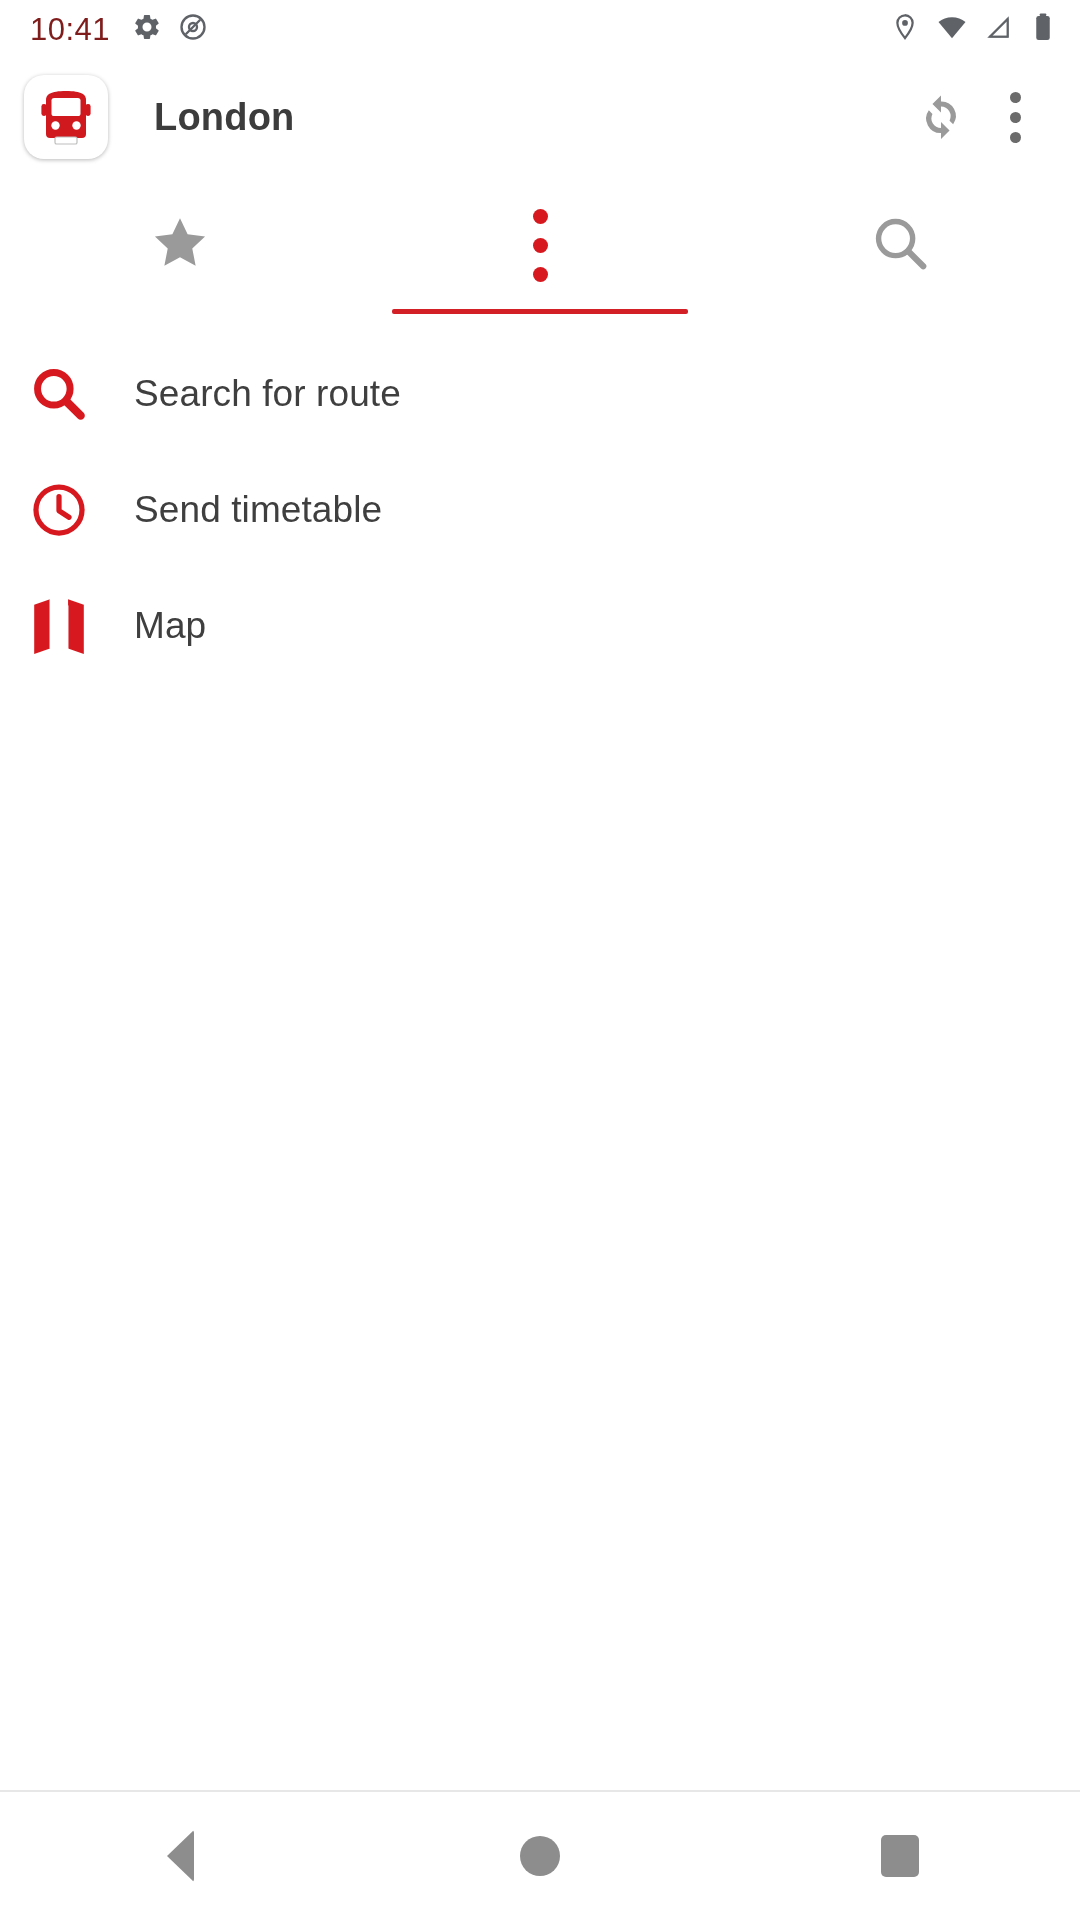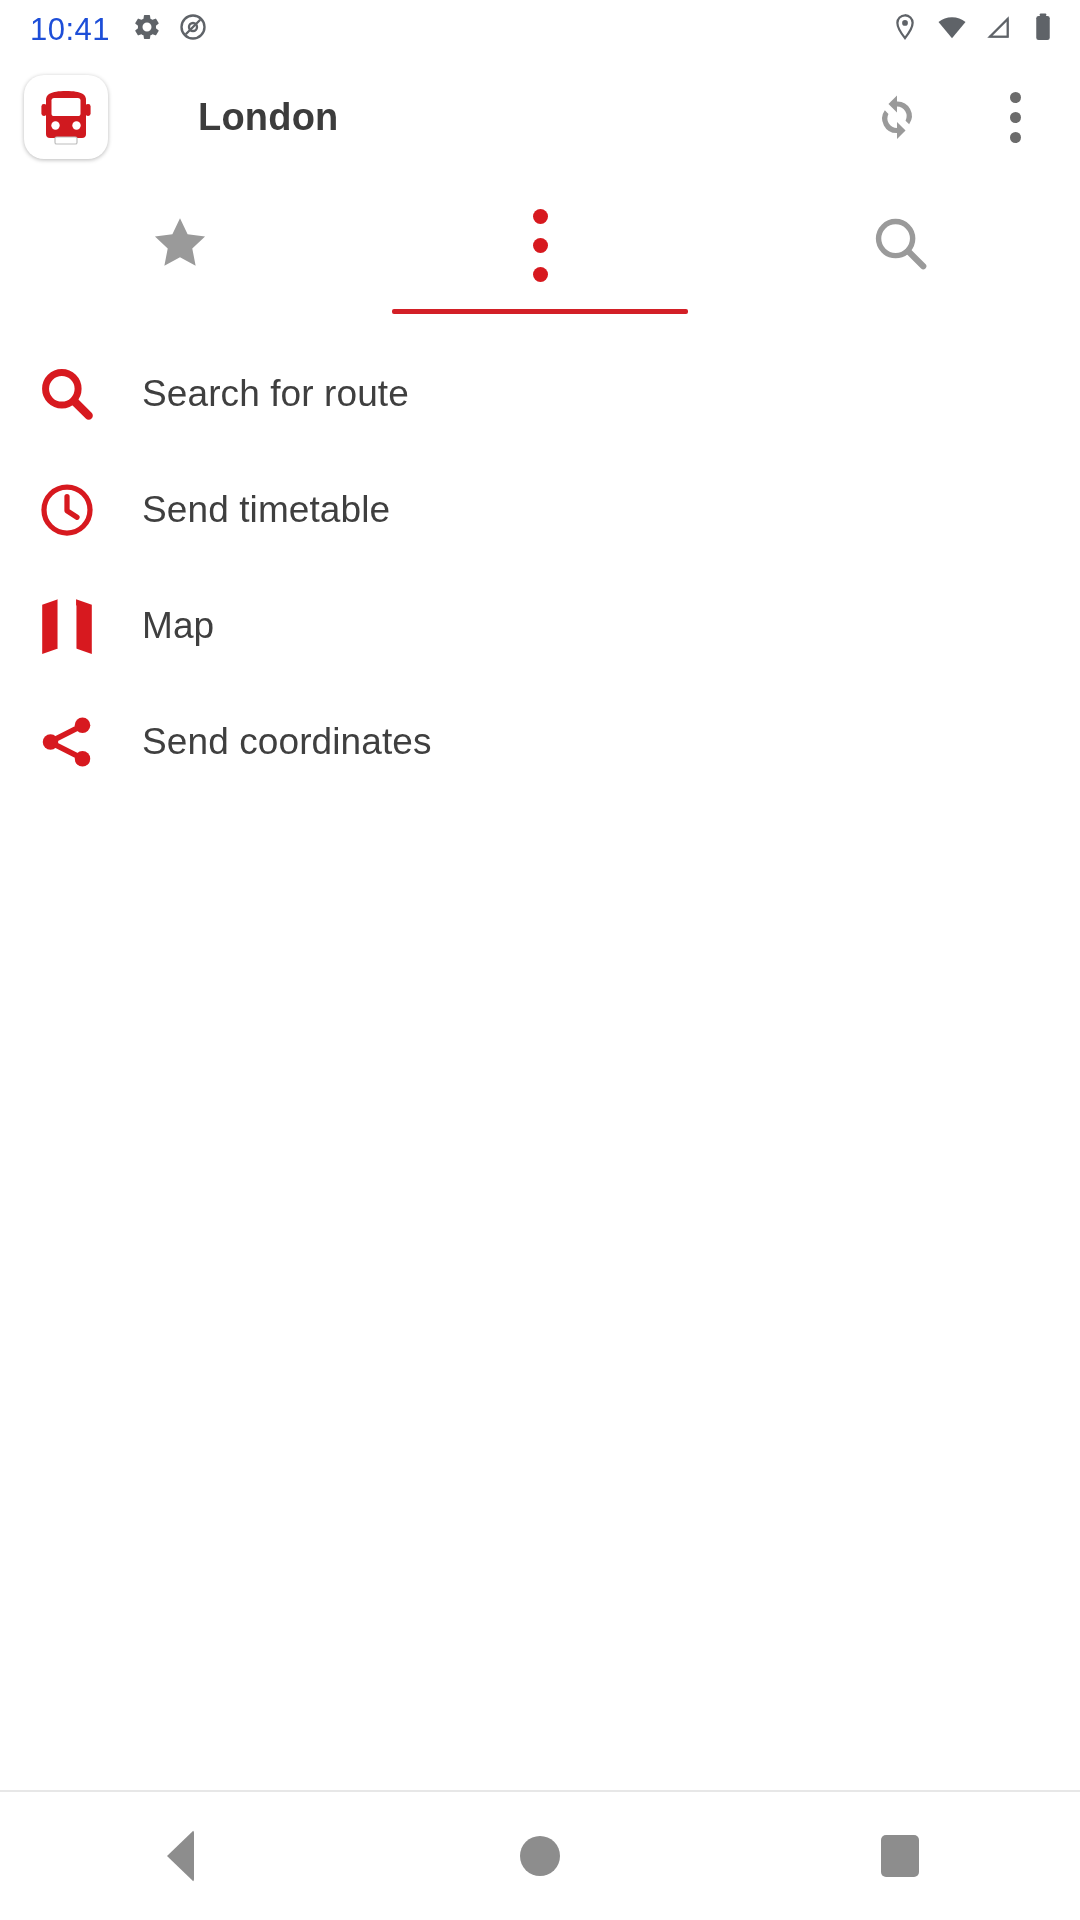--- a/index.html
+++ b/index.html
@@ -11,34 +11,33 @@
   }
 
   
   .statusbar {
     height:58px;
     display:flex; align-items:center;
     padding:0 24px 0 30px;
     color:#5f6368;
   }
   .sb-time {
-    font-size:31px; font-weight:400; color:#1d4ed8;
+    font-size:31px; font-weight:400; color:#7f1d1d;
     letter-spacing:0.5px; line-height:1;
   }
   .sb-left-icons { display:flex; align-items:center; gap:16px; margin-left:22px; }
   .sb-spacer { flex:1; }
   .sb-right-icons { display:flex; align-items:center; gap:16px; }
   .sb-ic { display:block; }
 
   
   .appbar {
     height:118px;
     display:flex; align-items:center;
     padding:0 28px 0 24px;
-    gap:44px;
   }
   .app-logo {
     width:84px; height:84px;
     border-radius:20px;
     background:#ffffff;
     box-shadow:0 1px 4px rgba(0,0,0,0.28);
     display:flex; align-items:center; justify-content:center;
     flex:0 0 auto;
   }
   .app-title {
@@ -81,21 +80,21 @@
   .tab-kebab i {
     display:block; width:15px; height:15px; border-radius:50%;
     background:#d7191f;
   }
 
   
   .list { padding-top:22px; }
   .row {
     height:116px;
     display:flex; align-items:center;
-    padding-left:28px;
+    padding-left:20px;
     cursor:pointer;
   }
   .row-icon {
     width:78px; height:78px;
     display:flex; align-items:center; justify-content:center;
     flex:0 0 auto;
   }
   .row-label {
     font-size:37px; color:#3f3f3f;
     margin-left:36px;
@@ -274,31 +273,20 @@
     <span class="row-icon">
       <svg width="58" height="62" viewBox="0 0 24 26">
         <path fill="#d7191f" d="M1.6 4.1 8.2 1.8v20.6L1.6 24.7V4.1z"></path>
         <path fill="#d7191f" d="M15.8 1.8 22.4 4.1v20.6L15.8 22.4V1.8z"></path>
         <path fill="#ffffff" stroke="#ffffff" stroke-width="0.3" d="M8.2 1.8 15.8 4.4v18.3L8.2 22.4V1.8z"></path>
       </svg>
     </span>
     <span class="row-label">Map</span>
   </div>
 
-  <div class="row">
-    <span class="row-icon">
-      <svg width="60" height="60" viewBox="0 0 24 24">
-        <circle cx="18.2" cy="5.3" r="3.1" fill="#d7191f"></circle>
-        <circle cx="5.4" cy="12" r="3.1" fill="#d7191f"></circle>
-        <circle cx="18.2" cy="18.7" r="3.1" fill="#d7191f"></circle>
-        <path d="M7.9 10.6 15.8 6.6M7.9 13.4l7.9 4" stroke="#d7191f" stroke-width="2.2" stroke-linecap="round" fill="none"></path>
-      </svg>
-    </span>
-    <span class="row-label">Send coordinates</span>
-  </div>
 
 </div>
 
 <div class="sysnav">
   <div class="sysnav-btn">
     <span class="nav-back"></span>
   </div>
   <div class="sysnav-btn">
     <span class="nav-home"></span>
   </div>

